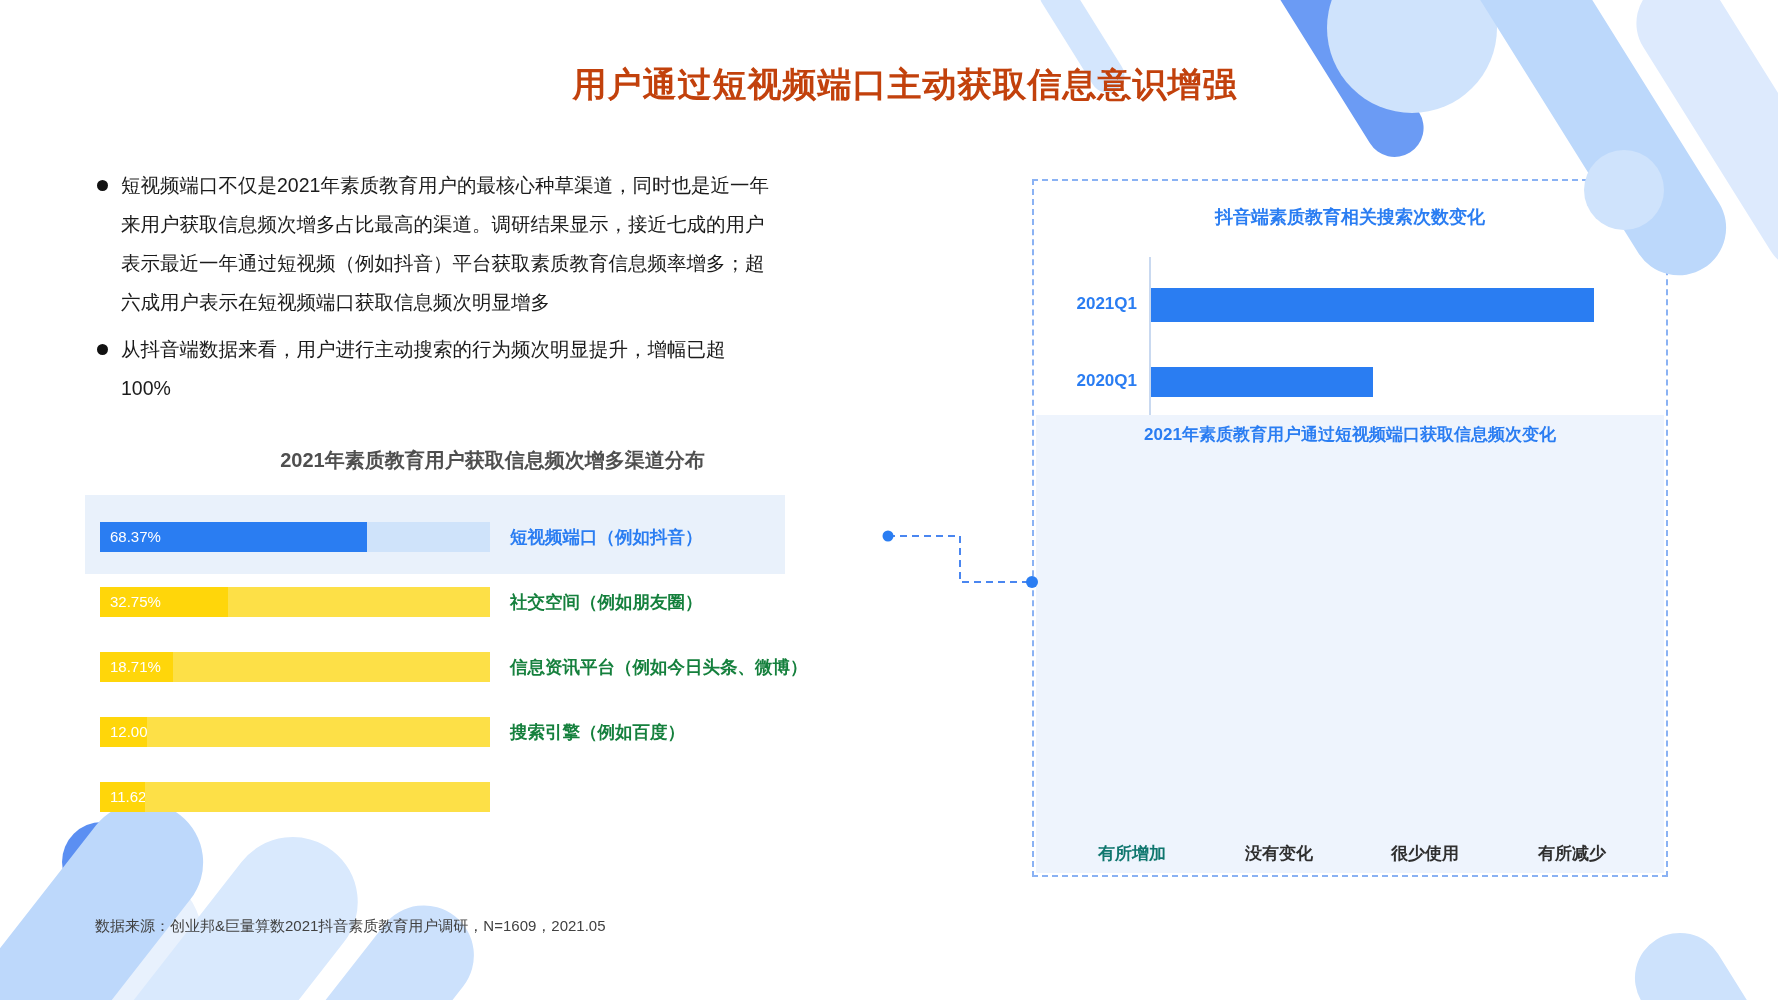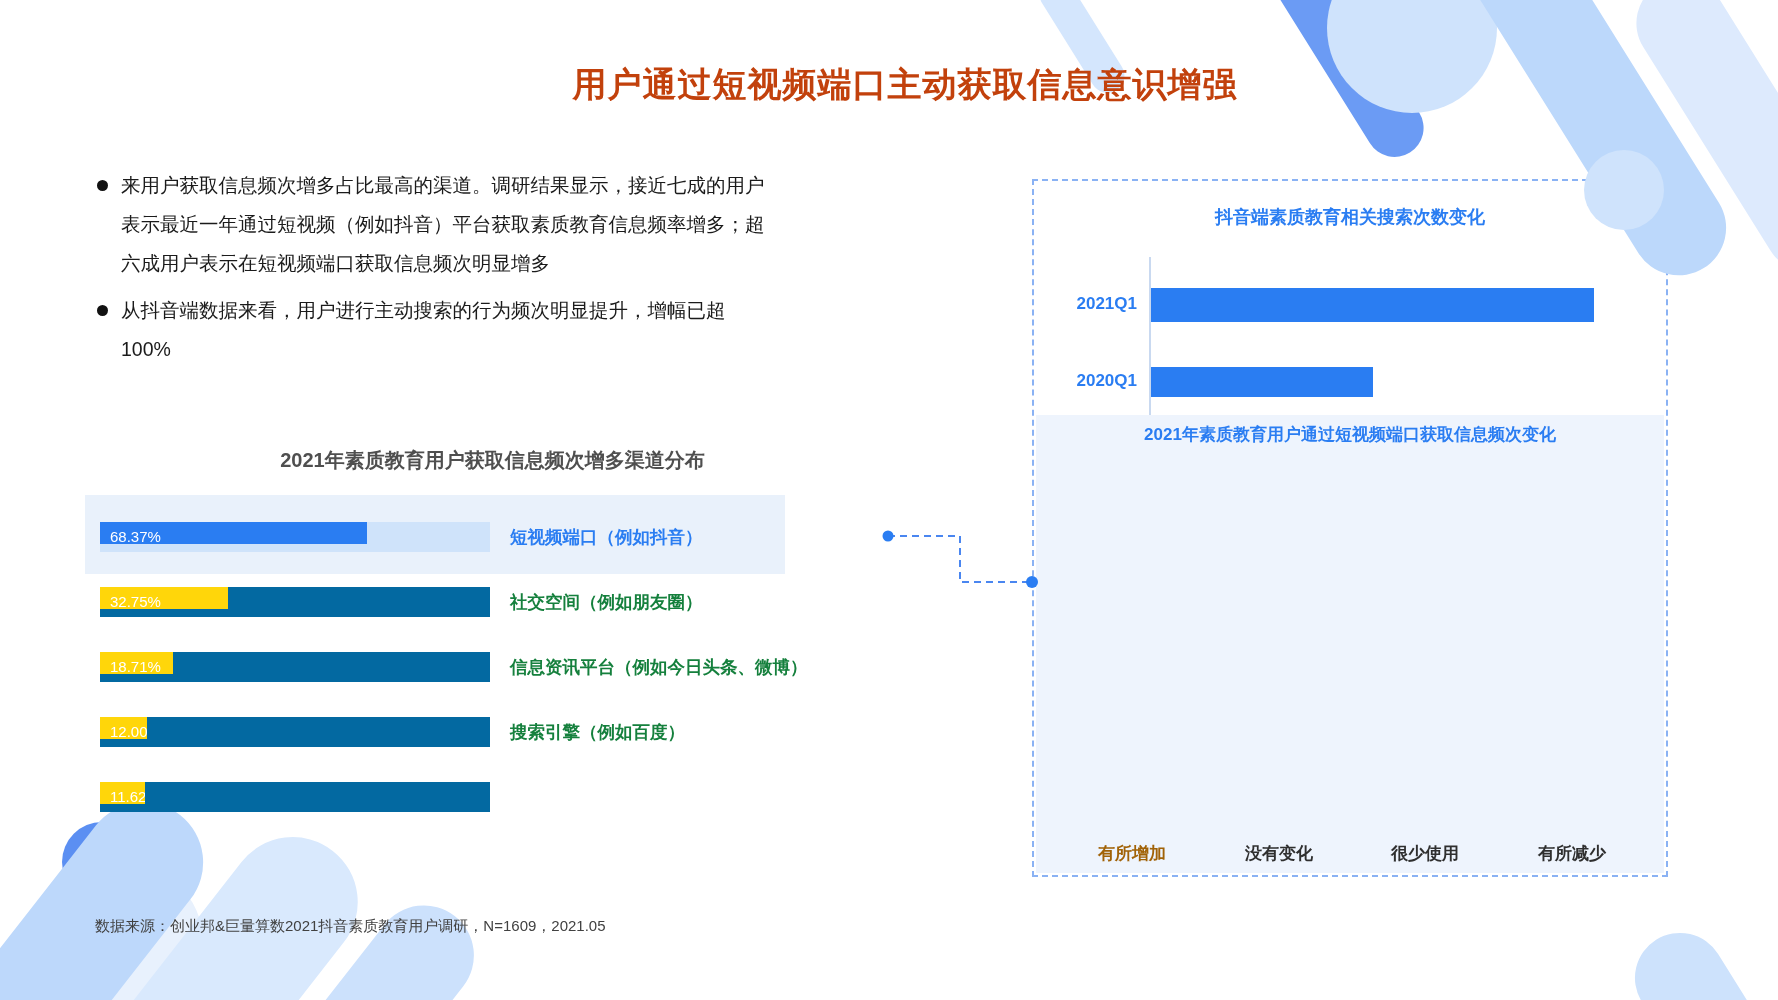--- a/index.html
+++ b/index.html
@@ -17,28 +17,28 @@
   .bullet + .bullet{margin-top:8px;}
   .bullet .dot{position:absolute;left:2px;top:14px;width:11px;height:11px;border-radius:50%;background:#111;}
   .bullet .line{font-size:19.5px;line-height:39px;white-space:nowrap;}
   
   .lchart-title{position:absolute;left:85px;top:447px;width:815px;text-align:center;
     font-size:20px;font-weight:bold;color:#4f4f4f;z-index:2;}
   .lrow-band{position:absolute;left:85px;top:495px;width:700px;height:79px;background:#e9f1fb;z-index:1;}
   .lrows{position:absolute;left:85px;top:0;width:820px;z-index:2;}
   .lrow{position:absolute;left:0;width:820px;height:64px;}
   .lrow .track{position:absolute;left:15px;top:17px;width:390px;height:30px;}
-  .lrow .fill{position:absolute;left:0;top:0;height:22px;overflow:hidden;white-space:nowrap;}
+  .lrow .fill{position:absolute;left:0;top:0;height:30px;overflow:hidden;white-space:nowrap;}
   .lrow .val{font-size:15px;line-height:30px;color:#fff;padding-left:10px;}
   .lrow .lbl{position:absolute;left:425px;top:0;line-height:64px;font-size:17.5px;font-weight:bold;
     color:#15803d;white-space:nowrap;}
   .lrow.blue .track{background:#cfe3fa;}
   .lrow.blue .fill{background:#2a7df2;}
   .lrow.blue .lbl{color:#2a7df2;}
-  .lrow.yellow .track{background:#0369a1;}
+  .lrow.yellow .track{background:#fde047;}
   .lrow.yellow .fill{background:#ffd60a;}
   .lrow0{top:505px;} .lrow1{top:570px;} .lrow2{top:635px;} .lrow3{top:700px;} .lrow4{top:765px;}
   
   .connector{position:absolute;left:880px;top:526px;z-index:5;}
   
   .panel{position:absolute;left:1032px;top:179px;width:636px;height:698px;box-sizing:border-box;
     border:2px dashed #8ab2f4;background:#fff;z-index:3;}
   .search-title{position:absolute;left:0;top:24px;width:100%;text-align:center;
     font-size:18px;font-weight:bold;color:#2a7df2;}
   .axis-line{position:absolute;left:115px;top:76px;width:2px;height:164px;background:#c9d9f0;}
@@ -57,21 +57,21 @@
       repeating-linear-gradient(180deg, #e7eefb 0 3px, #f6f9fe 3px 7px);}
   .col-strip{position:absolute;top:0;bottom:0;width:64px;background:#fff;}
   .strip0{left:64px;} .strip1{left:211px;} .strip2{left:357px;} .strip3{left:504px;}
   .vbar{position:absolute;bottom:0;width:60px;background:#3f3f3f;}
   .vbar0{left:66px;background:#2a7df2;} .vbar1{left:213px;} .vbar2{left:359px;} .vbar3{left:506px;}
   .vbar .vval{position:absolute;left:0;width:100%;text-align:center;color:#fff;
     font-size:16px;font-weight:bold;}
   .vbar0 .vval{bottom:100px;} .vbar1 .vval{bottom:12px;} .vbar2 .vval{bottom:10px;} .vbar3 .vval{bottom:5px;}
   .freq-cats{position:absolute;left:0;right:0;top:427px;height:26px;}
   .fcat{position:absolute;top:0;width:140px;text-align:center;font-size:17px;font-weight:bold;color:#2f2f2f;}
-  .fcat0{left:26px;color:#a16207;} .fcat1{left:173px;} .fcat2{left:319px;} .fcat3{left:466px;}
+  .fcat0{left:26px;color:#0f766e;} .fcat1{left:173px;} .fcat2{left:319px;} .fcat3{left:466px;}
   
   .source-note{position:absolute;left:95px;top:917px;font-size:15px;color:#414141;z-index:4;}
 </style>
 </head>
 <body>
 
 <div class="stage">
 
   <div class="deco z0" style="left:1065px;top:-30px;width:34px;height:130px;background:#d4e6fd;transform:rotate(-32deg);"></div>
   <div class="deco z0" style="left:1320px;top:-60px;width:58px;height:230px;background:#6b9bf4;transform:rotate(-32deg);"></div>
@@ -85,20 +85,21 @@
   <div class="deco z0" style="left:-40px;top:760px;width:120px;height:520px;background:#bdd8fb;transform:rotate(38deg);"></div>
   <div class="deco z0" style="left:120px;top:800px;width:130px;height:480px;background:#d9e9fd;transform:rotate(38deg);"></div>
   <div class="deco z0" style="left:300px;top:880px;width:100px;height:340px;background:#cce1fc;transform:rotate(38deg);"></div>
   <div class="deco z0" style="left:1680px;top:920px;width:90px;height:260px;background:#cde2fc;transform:rotate(-32deg);"></div>
 
   <div class="page-title">用户通过短视频端口主动获取信息意识增强</div>
 
   <div class="bullets">
     <div class="bullet">
       <span class="dot"></span>
+      <div class="line">短视频端口不仅是2021年素质教育用户的最核心种草渠道，同时也是近一年</div>
       <div class="line">来用户获取信息频次增多占比最高的渠道。调研结果显示，接近七成的用户</div>
       <div class="line">表示最近一年通过短视频（例如抖音）平台获取素质教育信息频率增多；超</div>
       <div class="line">六成用户表示在短视频端口获取信息频次明显增多</div>
     </div>
     <div class="bullet">
       <span class="dot"></span>
       <div class="line">从抖音端数据来看，用户进行主动搜索的行为频次明显提升，增幅已超</div>
       <div class="line">100%</div>
     </div>
   </div>

